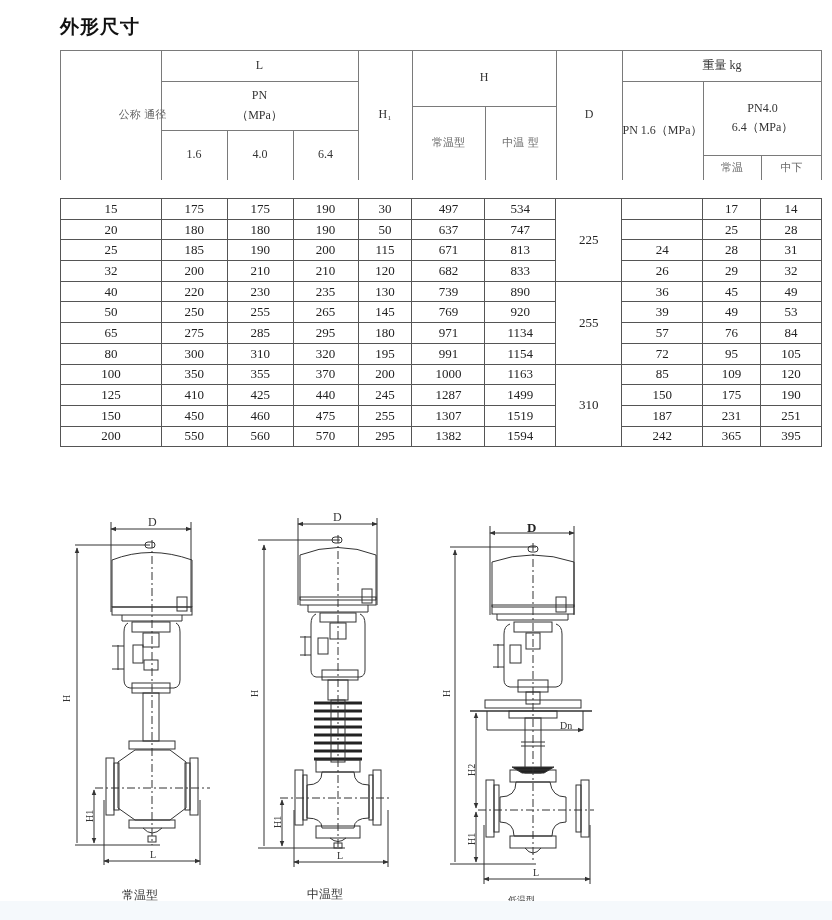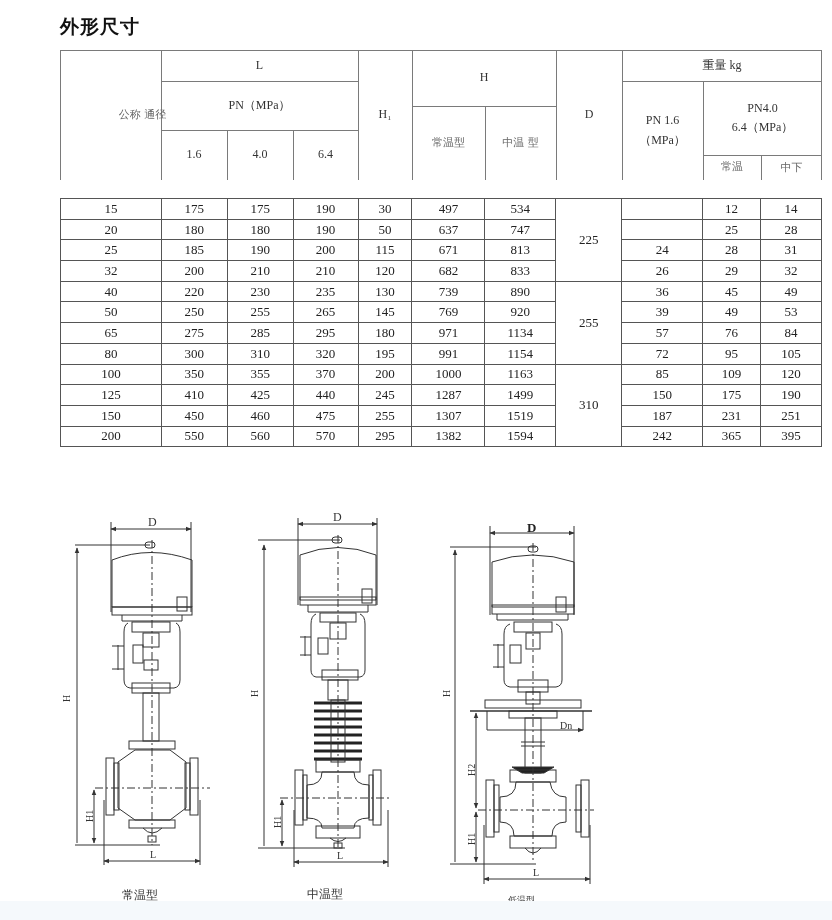--- a/index.html
+++ b/index.html
@@ -64,42 +64,42 @@
   <div class="hline" style="left:412px;top:50px;width:1px;height:130px;"></div>
   <div class="hline" style="left:485px;top:106px;width:1px;height:74px;"></div>
   <div class="hline" style="left:556px;top:50px;width:1px;height:130px;"></div>
   <div class="hline" style="left:622px;top:50px;width:1px;height:130px;"></div>
   <div class="hline" style="left:703px;top:81px;width:1px;height:99px;"></div>
   <div class="hline" style="left:761px;top:155px;width:1px;height:25px;"></div>
   <div class="hline" style="left:821px;top:50px;width:1px;height:130px;"></div>
 
   <div class="hcell cn" style="left:60px;top:50px;width:101px;height:130px;margin-left:32px;">公称 通径</div>
   <div class="hcell" style="left:161px;top:50px;width:197px;height:31px;">L</div>
-  <div class="hcell" style="left:161px;top:81px;width:197px;height:49px;">
+  <div class="hcell" style="left:161px;top:81px;width:197px;height:49px;flex-direction:column;">
     <span>PN</span>
     <span>（MPa）</span>
   </div>
   <div class="hcell" style="left:161px;top:130px;width:66px;height:50px;">1.6</div>
   <div class="hcell" style="left:227px;top:130px;width:66px;height:50px;">4.0</div>
   <div class="hcell" style="left:293px;top:130px;width:65px;height:50px;">6.4</div>
   <div class="hcell" style="left:358px;top:50px;width:54px;height:130px;text-align:right;">H₁</div>
   <div class="hcell" style="left:412px;top:50px;width:144px;height:56px;">H</div>
   <div class="hcell cn" style="left:412px;top:106px;width:73px;height:74px;">常温型</div>
   <div class="hcell cn" style="left:485px;top:106px;width:71px;height:74px;">中温 型</div>
   <div class="hcell" style="left:556px;top:50px;width:66px;height:130px;">D</div>
   <div class="hcell" style="left:622px;top:50px;width:200px;height:31px;">重量 kg</div>
-  <div class="hcell" style="left:622px;top:81px;width:81px;height:99px;flex-direction:column;">
+  <div class="hcell" style="left:622px;top:81px;width:81px;height:99px;flex-direction:row;">
     <span>PN 1.6</span>
     <span>（MPa）</span>
   </div>
   <div class="hcell" style="left:703px;top:81px;width:119px;height:74px;flex-direction:column;">
     <span>PN4.0</span>
     <span>6.4（MPa）</span>
   </div>
-  <div class="hcell cn" style="left:703px;top:155px;width:58px;height:25px;font-family:Liberation Mono, monospace;">常温</div>
+  <div class="hcell cn" style="left:703px;top:155px;width:58px;height:25px;">常温</div>
   <div class="hcell cn" style="left:761px;top:155px;width:61px;height:25px;">中下</div>
 </div>
 
 <table class="data">
   <colgroup>
     <col style="width:101px">
       <col style="width:66px">
       <col style="width:66px">
       <col style="width:65px">
     <col style="width:54px">
@@ -114,21 +114,21 @@
       <tr>
         <td>15</td>
         <td>175</td>
         <td>175</td>
         <td>190</td>
         <td>30</td>
         <td>497</td>
         <td>534</td>
         <td rowspan="4">225</td>
         <td></td>
-        <td>12</td>
+        <td>17</td>
         <td>14</td>
       </tr>
       <tr>
         <td>20</td>
         <td>180</td>
         <td>180</td>
         <td>190</td>
         <td>50</td>
         <td>637</td>
         <td>747</td>

